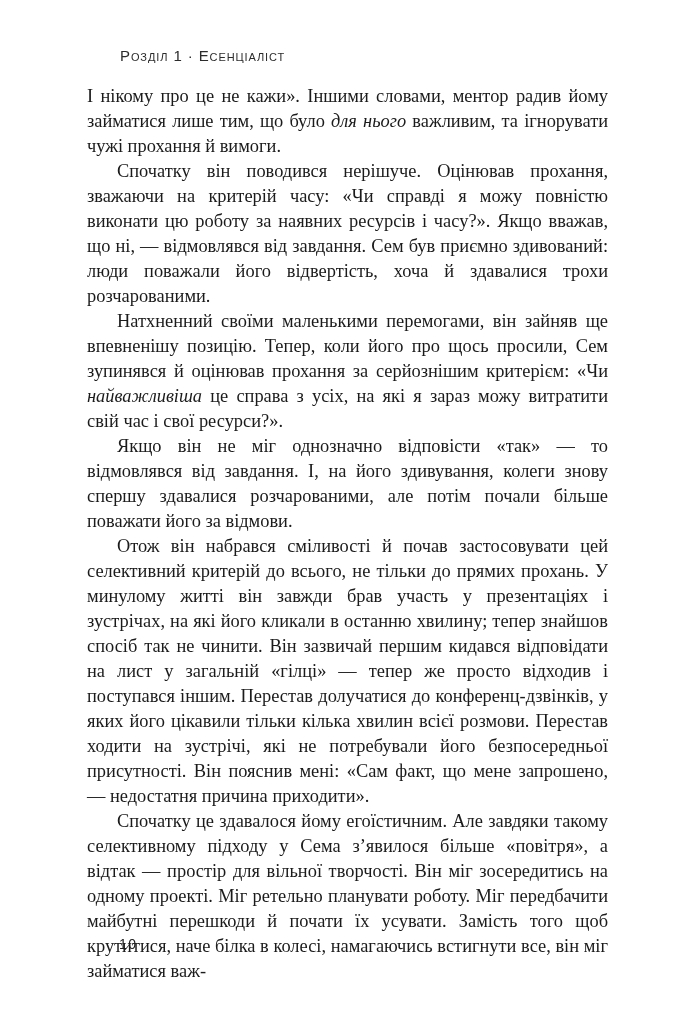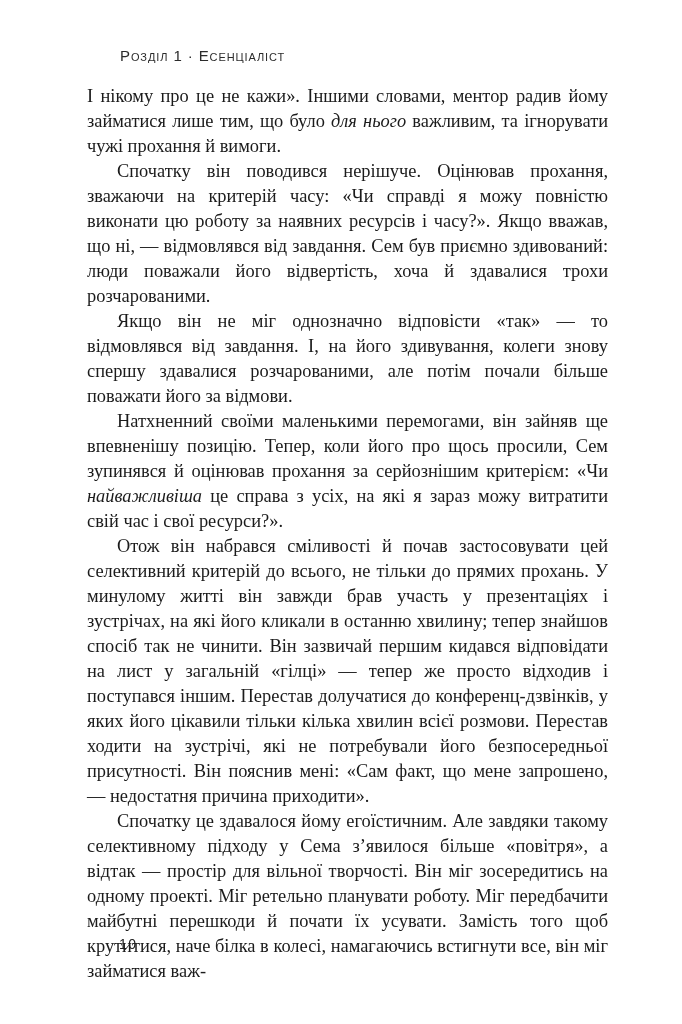--- a/index.html
+++ b/index.html
@@ -67,20 +67,20 @@
 </style>
 </head>
 <body>
 
 <div class="book-page">
   <div class="running-head">Розділ 1 · Есенціаліст</div>
 
   <div class="text-block" id="text-block">
       <p class=""><span>І нікому про це не кажи». Іншими словами, ментор радив йому займатися лише тим, що було </span><span class="em">для нього</span><span> важливим, та ігнорувати чужі прохання й вимоги.</span></p>
       <p class="indent"><span>Спочатку він поводився нерішуче. Оцінював прохання, зважаючи на критерій часу: «Чи справді я можу повністю виконати цю роботу за наявних ресурсів і часу?». Якщо вважав, що ні, — відмовлявся від завдання. Сем був приємно здивований: люди поважали його відвертість, хоча й здавалися трохи розчарованими.</span></p>
+      <p class="indent"><span>Натхненний своїми маленькими перемогами, він зайняв ще впевненішу позицію. Тепер, коли його про щось просили, Сем зупинявся й оцінював прохання за серйознішим критерієм: «Чи </span><span class="em">найважливіша</span><span> це справа з усіх, на які я зараз можу витратити свій час і свої ресурси?».</span></p>
       <p class="indent"><span>Якщо він не міг однозначно відповісти «так» — то відмовлявся від завдання. І, на його здивування, колеги знову спершу здавалися розчарованими, але потім почали більше поважати його за відмови.</span></p>
-      <p class="indent"><span>Натхненний своїми маленькими перемогами, він зайняв ще впевненішу позицію. Тепер, коли його про щось просили, Сем зупинявся й оцінював прохання за серйознішим критерієм: «Чи </span><span class="em">найважливіша</span><span> це справа з усіх, на які я зараз можу витратити свій час і свої ресурси?».</span></p>
       <p class="indent"><span>Отож він набрався сміливості й почав застосовувати цей селективний критерій до всього, не тільки до прямих прохань. У минулому житті він завжди брав участь у презентаціях і зустрічах, на які його кликали в останню хвилину; тепер знайшов спосіб так не чинити. Він зазвичай першим кидався відповідати на лист у загальній «гілці» — тепер же просто відходив і поступався іншим. Перестав долучатися до конференц-дзвінків, у яких його цікавили тільки кілька хвилин всієї розмови. Перестав ходити на зустрічі, які не потребували його безпосередньої присутності. Він пояснив мені: «Сам факт, що мене запрошено, — недостатня причина приходити».</span></p>
       <p class="indent"><span>Спочатку це здавалося йому егоїстичним. Але завдяки такому селективному підходу у Сема з’явилося більше «повітря», а відтак — простір для вільної творчості. Він міг зосередитись на одному проекті. Міг ретельно планувати роботу. Міг передбачити майбутні перешкоди й почати їх усувати. Замість того щоб крутитися, наче білка в колесі, намагаючись встигнути все, він міг займатися важ-</span></p>
     </div>
 
   <div class="folio">10</div>
 </div>
 
 </body></html>

